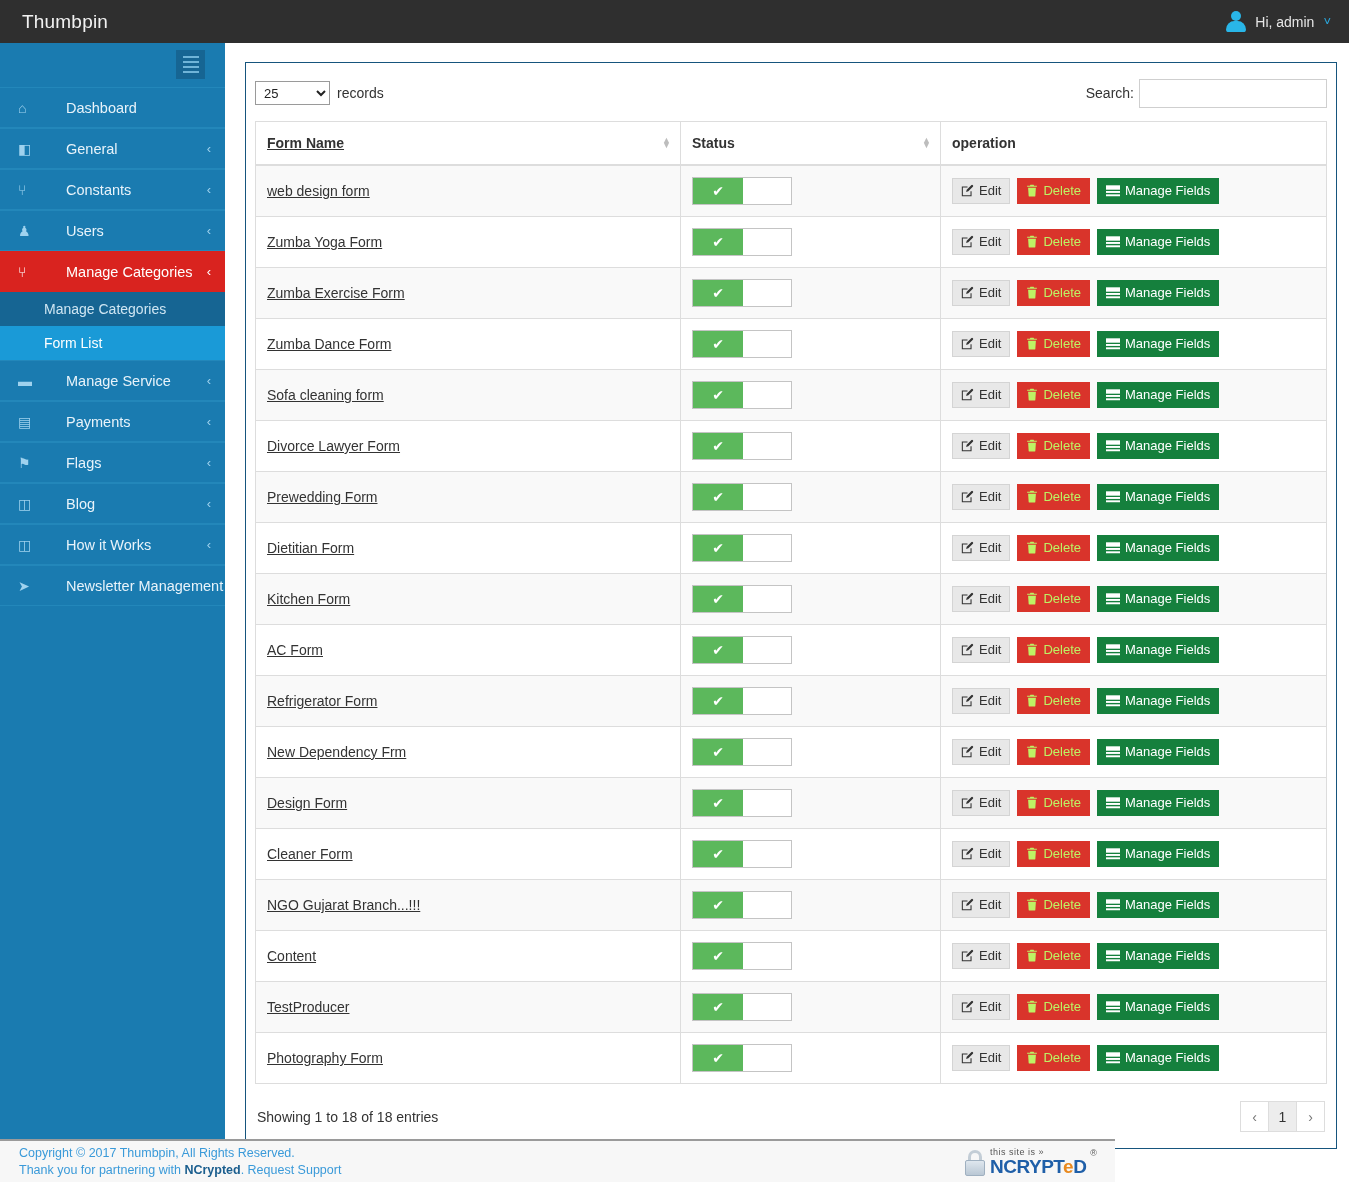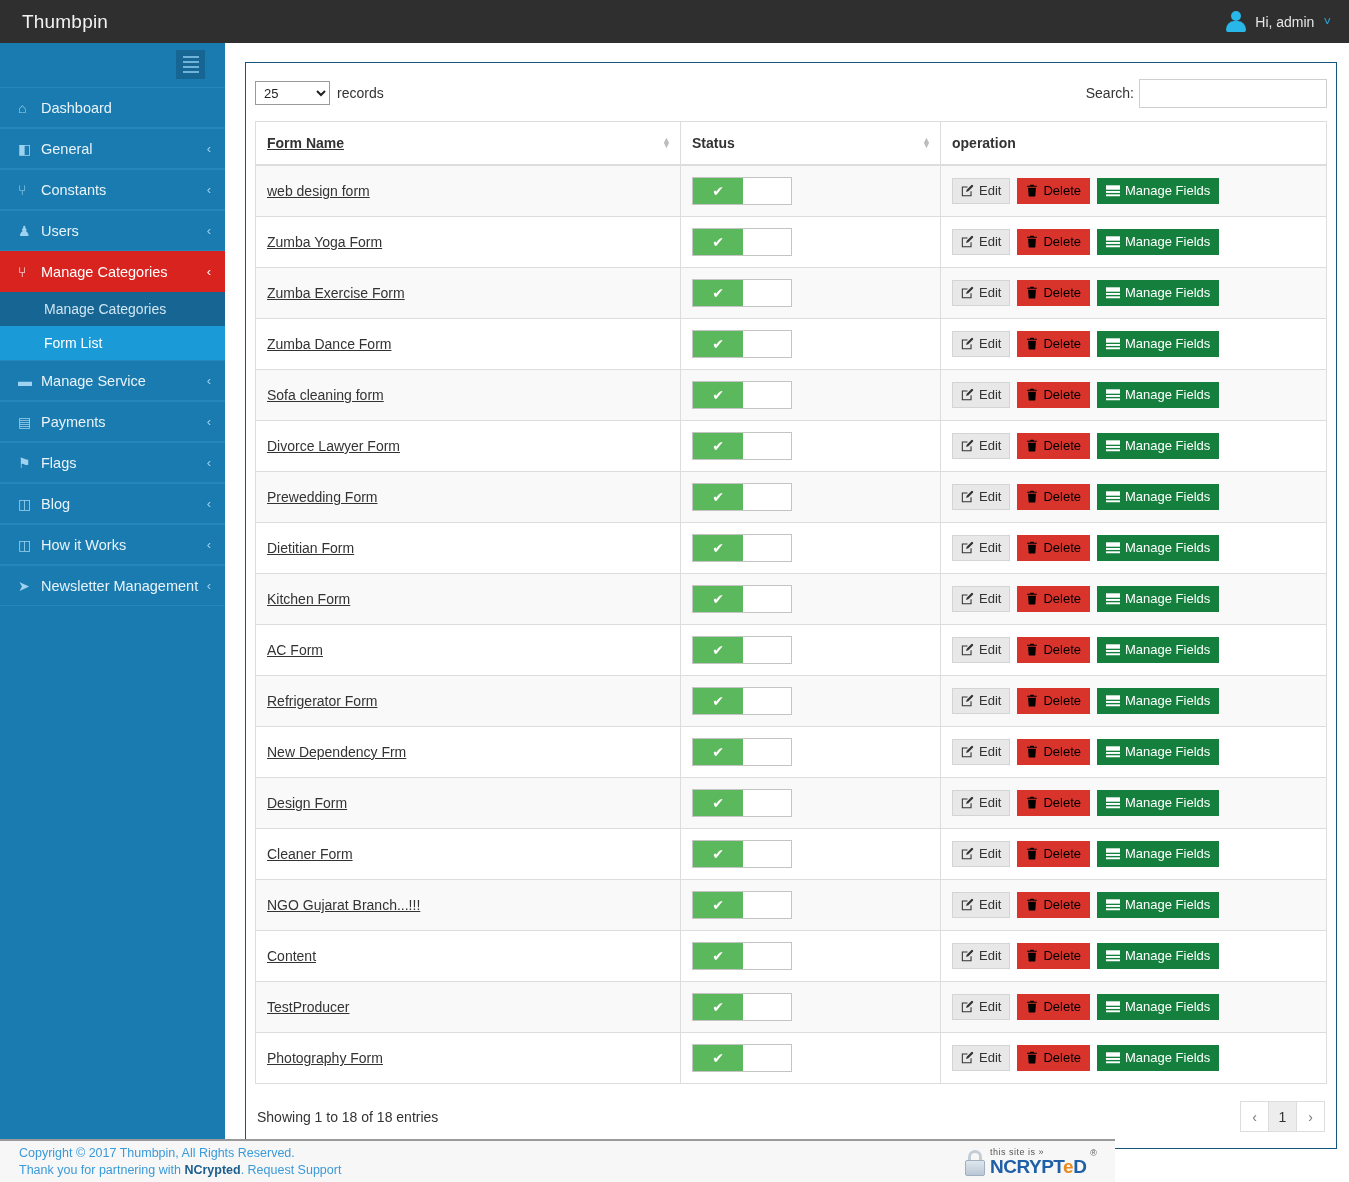--- a/index.html
+++ b/index.html
@@ -38,21 +38,21 @@
   .hamburger i { display:block; width:16px; height:2px; background:#6fb4d8; }
   .nav-item {
     height:41px; display:flex; align-items:center;
     padding:0 14px 0 18px; color:#e8f3fa; font-size:14.5px;
     border-bottom:1px solid #2387ba; border-top:1px solid #2387ba;
     cursor:pointer; position:relative;
   }
   .nav-item.active { background:#d9231f; border-color:#d9231f; color:#fff; }
   .nav-item .ico { width:23px; flex:0 0 23px; display:inline-flex; align-items:center; color:#9fd2ee; font-size:14px; }
   .nav-item.active .ico { color:#fff; }
-  .nav-item .lbl { flex:1; white-space:nowrap; }
+  .nav-item .lbl { flex:1; white-space:nowrap;margin-left:25px; }
   .nav-item .chev { font-size:13px; color:#9fd2ee; margin-left:4px; }
   .nav-item.active .chev { color:#fff; }
   .sub-item {
     height:34px; display:flex; align-items:center; padding-left:44px;
     background:#166593; color:#cfe6f3; font-size:14px; cursor:pointer;
   }
   .sub-item.active { background:#1a9ad7; color:#fff; }
 
   
   .content {
@@ -119,21 +119,21 @@
   }
   .toggle .off { flex:1; background:#fff; }
 
   .ops { display:flex; gap:7px; align-items:center; }
   .btn {
     border:1px solid transparent; font-size:13px; cursor:pointer;
     padding:4px 8px; display:inline-flex; align-items:center; gap:5px;
     font-family:"Liberation Sans", sans-serif; line-height:1.3;
   }
   .btn-edit { background:#e8e8e8; border-color:#d4d4d4; color:#333; }
-  .btn-del { background:#d9342b; color:#000000; }
+  .btn-del { background:#d9342b; color:#bef264; }
   .btn-fields { background:#15803d; color:#fff; }
   .btn svg { display:block; }
 
   .tbl-foot {
     display:flex; align-items:center; justify-content:space-between;
     padding:17px 2px 7px 2px; font-size:14px; color:#333;
   }
   .pager { display:flex; }
   .pg {
     min-width:29px; height:31px; border:1px solid #ddd; margin-left:-1px;

